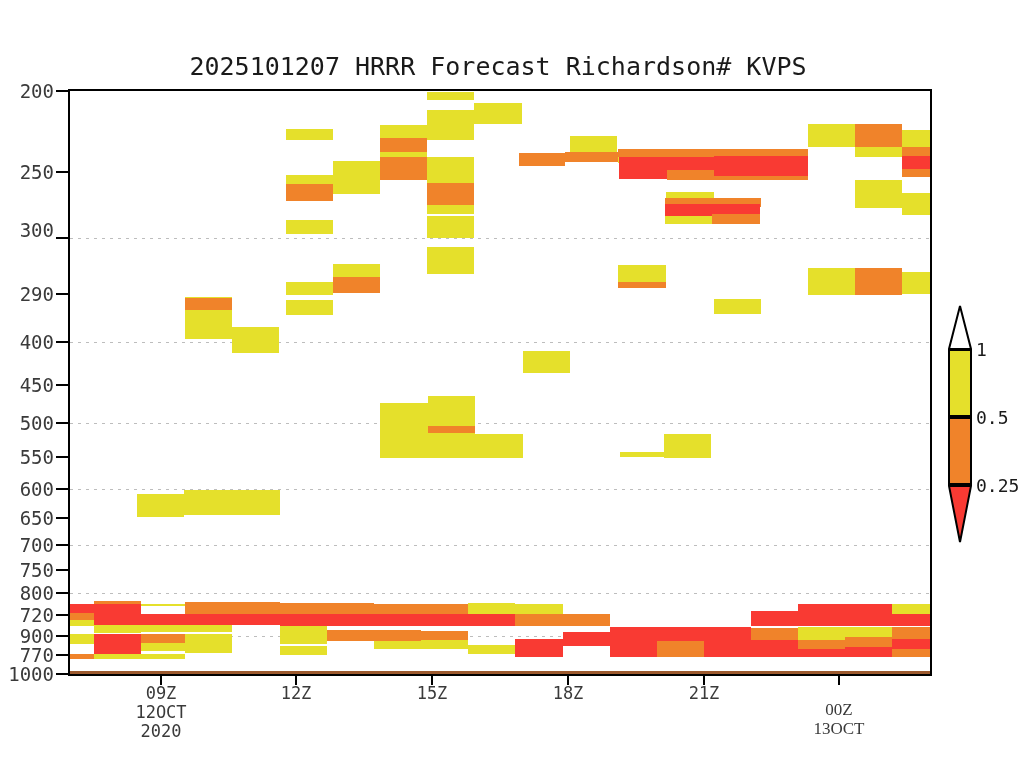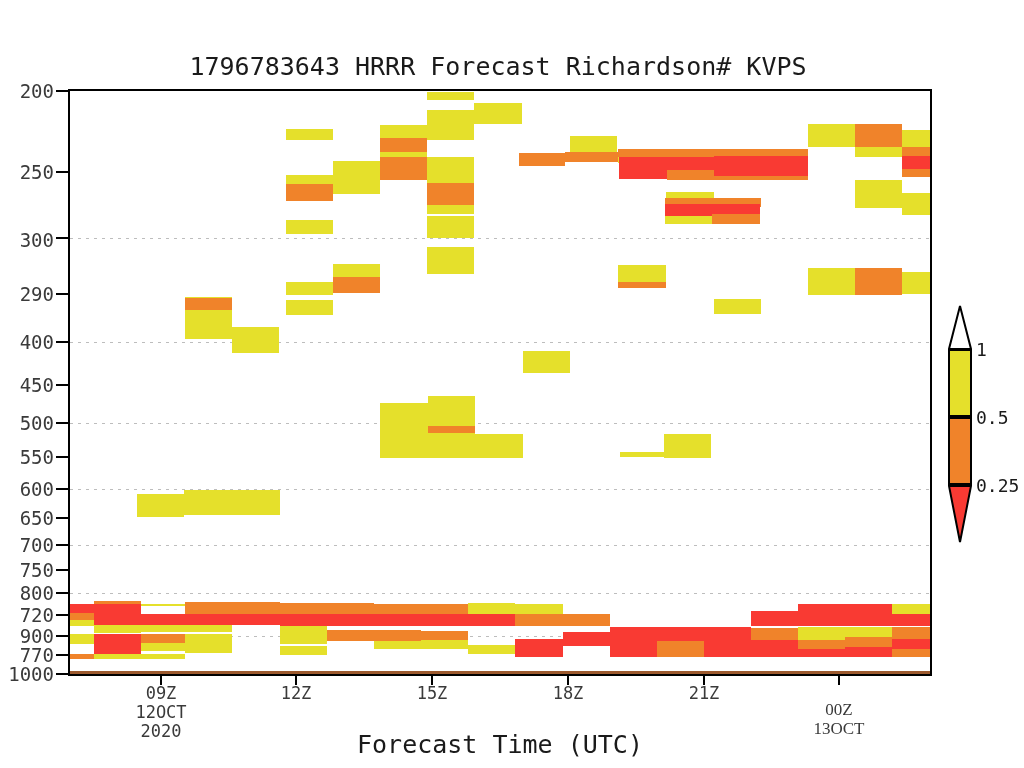--- a/index.html
+++ b/index.html
@@ -69,30 +69,30 @@
     position:absolute;left:0;top:743px;width:1012px;text-align:right;
     font-size:17px;color:#F8766D;white-space:nowrap;
   }
 </style>
 </head>
 <body>
 
 <div id="root">
 
   <div class="title">
-    <span class="title-inner">1796783643 HRRR Forecast Richardson# KVPS</span>
+    <span class="title-inner">2025101207 HRRR Forecast Richardson# KVPS</span>
   </div>
 
   <div id="yaxis">
       <div class="ytick" style="right: 956px; top: 90px;"></div>
       <div class="ylabel" style="right: 970px; top: 91px;">200</div>
       <div class="ytick" style="right: 956px; top: 171px;"></div>
       <div class="ylabel" style="right: 970px; top: 172px;">250</div>
       <div class="ytick" style="right: 956px; top: 237px;"></div>
-      <div class="ylabel" style="right: 970px; top: 240px;">300</div>
+      <div class="ylabel" style="right: 970px; top: 230px;">300</div>
       <div class="ytick" style="right: 956px; top: 293px;"></div>
       <div class="ylabel" style="right: 970px; top: 294px;">290</div>
       <div class="ytick" style="right: 956px; top: 341px;"></div>
       <div class="ylabel" style="right: 970px; top: 342px;">400</div>
       <div class="ytick" style="right: 956px; top: 384px;"></div>
       <div class="ylabel" style="right: 970px; top: 385px;">450</div>
       <div class="ytick" style="right: 956px; top: 422px;"></div>
       <div class="ylabel" style="right: 970px; top: 423px;">500</div>
       <div class="ytick" style="right: 956px; top: 456px;"></div>
       <div class="ylabel" style="right: 970px; top: 457px;">550</div>
@@ -292,23 +292,20 @@
       <div class="xlabel" style="left: 704px; top: 684px;">
         <div>21Z</div>
       </div>
       <div class="xtick" style="left: 838px; top: 676px;"></div>
       <div class="xlabel" style="left: 839px; top: 700px; font-family: Liberation Serif, serif;">
         <div>00Z</div>
         <div>13OCT</div>
       </div>
     </div>
 
-  <div class="xtitle">
-    <span class="xtitle-inner">Forecast Time (UTC)</span>
-  </div>
 
   <div id="colorbar" class="cbar">
       <div style="position: absolute; left: 0px; top: 0px; width: 24px; height: 44px;"><svg width="24" height="44" viewBox="0 0 24 44">
           <polygon points="12,1 23,44 1,44" fill="#ffffff" stroke="#000" stroke-width="2"></polygon>
         </svg></div>
       <div class="cbar-seg" style="top: 44px; height: 68px; background: rgb(229, 224, 43);"></div>
       <div class="cbar-seg" style="top: 112px; height: 68px; background: rgb(240, 131, 42);"></div>
       <div style="position: absolute; left: 0px; top: 180px; width: 24px; height: 58px;"><svg width="24" height="58" viewBox="0 0 24 58">
           <polygon points="1,1 23,1 12,57" fill="#F93A33" stroke="#000" stroke-width="2"></polygon>
         </svg></div>

